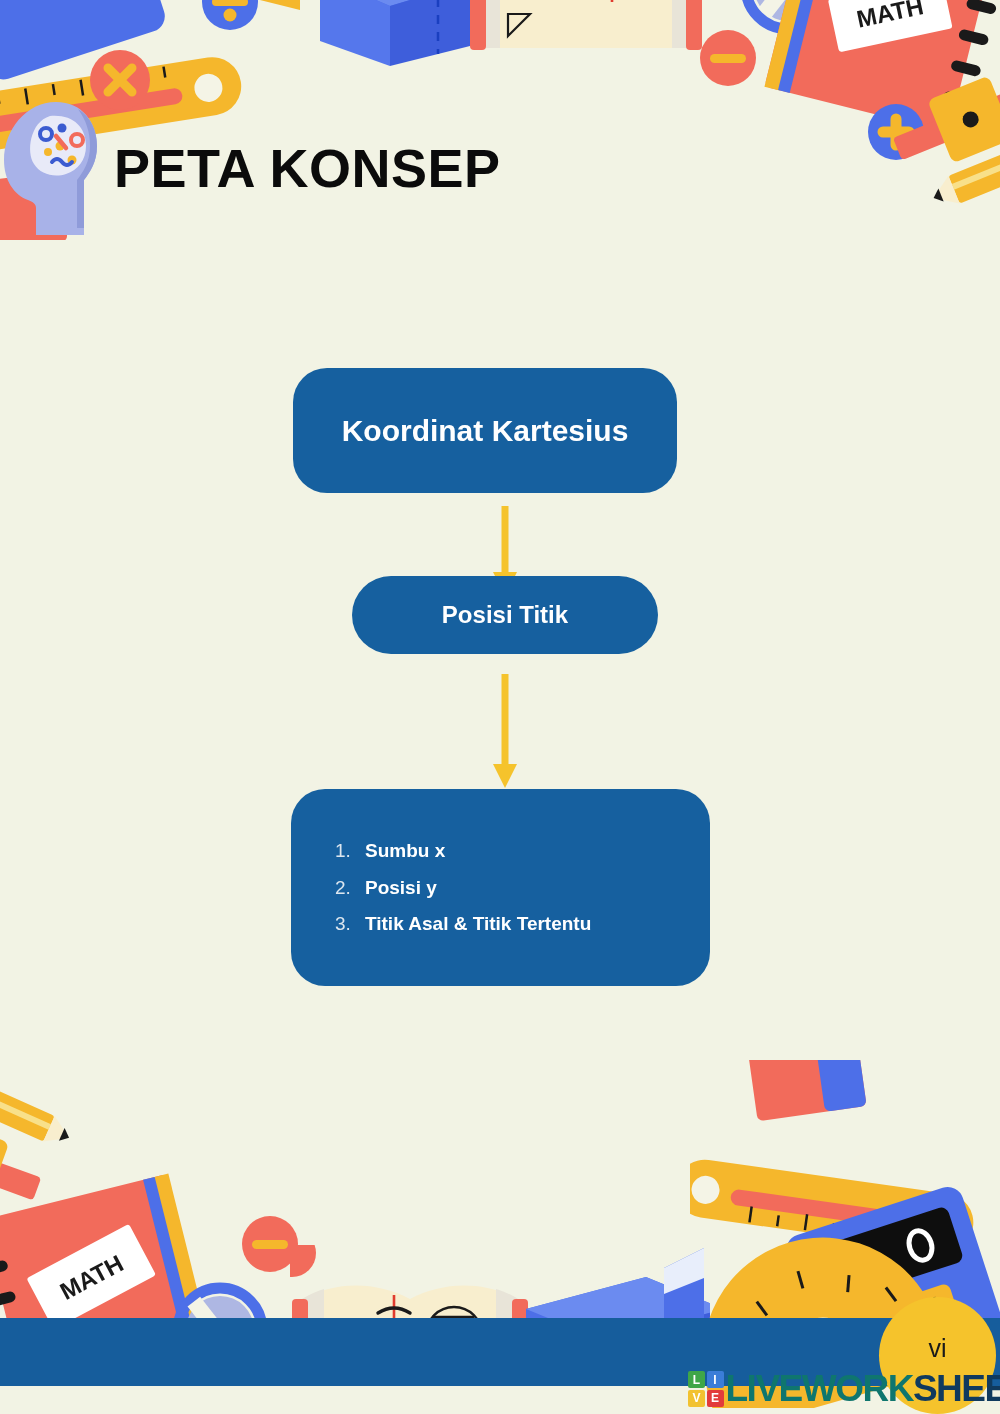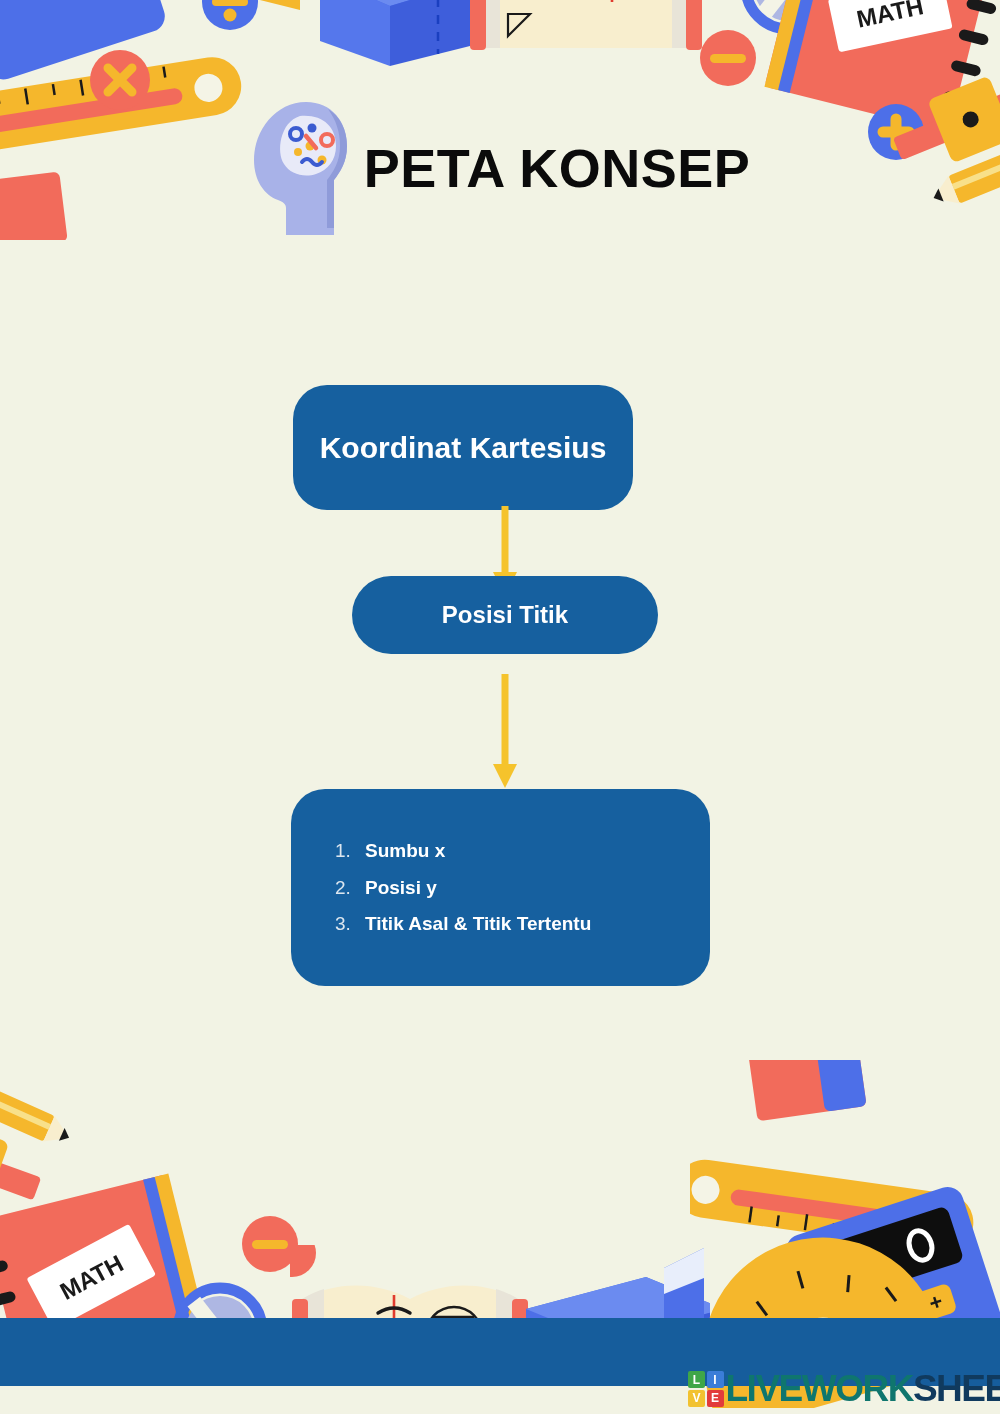--- a/index.html
+++ b/index.html
@@ -17,42 +17,42 @@
     overflow:hidden;
   }
 
   
   .deco { position:absolute; pointer-events:none; }
   .deco svg { display:block; }
 
   
   #header-row {
     position:absolute; left:0; top:100px; width:1000px; height:135px;
-    display:flex; align-items:center; justify-content:center;
+    display:flex; align-items:center; justify-content:flex-start;
   }
   #brain-icon { width:100px; height:135px; flex:0 0 auto; margin-right:14px; }
   #page-title {
     font-size:54px; font-weight:bold; color:#0B0B0B;
     letter-spacing:0.5px; line-height:1; white-space:nowrap;
     font-family:"Liberation Sans", sans-serif;
   }
 
   
   #flow { position:absolute; left:0; top:0; width:1000px; height:1414px; }
 
   .node {
     position:absolute;
     background:#16609F;
     color:#FFFFFF;
     display:flex; align-items:center; justify-content:center;
     font-weight:bold;
     text-align:center;
   }
   #node-root {
-    left:293px; top:385px; width:340px; height:125px;
+    left:293px; top:368px; width:384px; height:125px;
     border-radius:34px; font-size:30px;
   }
   #node-mid {
     left:352px; top:576px; width:306px; height:78px;
     border-radius:39px; font-size:24px;
   }
   #node-list {
     left:291px; top:789px; width:419px; height:197px;
     border-radius:34px;
     display:block;
@@ -513,20 +513,23 @@
 
   <div class="deco" style="left:664px; top:1248px; width:60px; height:80px;">
     <svg width="60" height="80" viewBox="0 0 60 80">
       <path d="M0,20 L40,0 L40,80 L0,80 Z" fill="#4D6FE8"></path>
       <path d="M0,20 L40,0 L40,30 L0,46 Z" fill="#E8EEFB"></path>
     </svg>
   </div>
 
   <div id="footer-bar"></div>
 
+  <div id="page-number-circle">
+    <span id="page-number">vi</span>
+  </div>
 
   <div id="lw-logo">
     <div id="lw-blocks">
       <span class="lw-blk" style="background:#3FA648;">L</span>
       <span class="lw-blk" style="background:#3B7DD8;">I</span>
       <span class="lw-blk" style="background:#F2C230;">V</span>
       <span class="lw-blk" style="background:#E23B3B;">E</span>
     </div>
     <div id="lw-text">
       <span class="t1">LIVEWORK</span><span class="t2">SHEETS</span>

